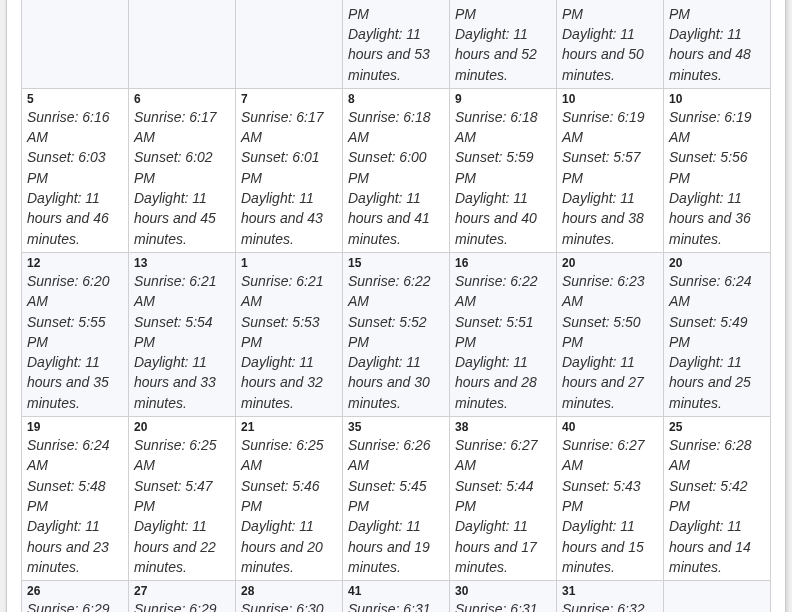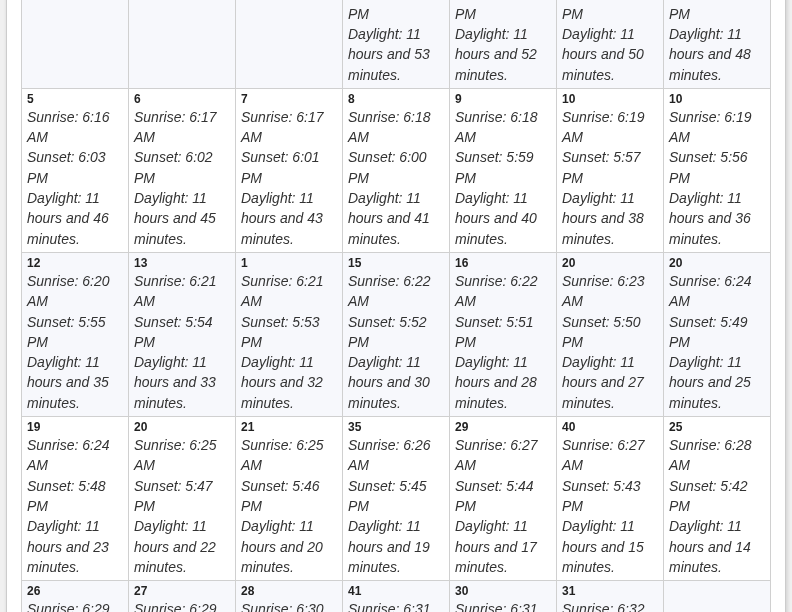--- a/index.html
+++ b/index.html
@@ -232,21 +232,21 @@
           </td>
           <td>
             <span class="day-number">21</span>
             <div class="day-info">Sunrise: 6:25 AM<br>Sunset: 5:46 PM<br>Daylight: 11 hours and 20 minutes.</div>
           </td>
           <td>
             <span class="day-number">35</span>
             <div class="day-info">Sunrise: 6:26 AM<br>Sunset: 5:45 PM<br>Daylight: 11 hours and 19 minutes.</div>
           </td>
           <td>
-            <span class="day-number">29</span>
+            <span class="day-number">38</span>
             <div class="day-info">Sunrise: 6:27 AM<br>Sunset: 5:44 PM<br>Daylight: 11 hours and 17 minutes.</div>
           </td>
           <td>
             <span class="day-number">40</span>
             <div class="day-info">Sunrise: 6:27 AM<br>Sunset: 5:43 PM<br>Daylight: 11 hours and 15 minutes.</div>
           </td>
           <td>
             <span class="day-number">25</span>
             <div class="day-info">Sunrise: 6:28 AM<br>Sunset: 5:42 PM<br>Daylight: 11 hours and 14 minutes.</div>
           </td>

